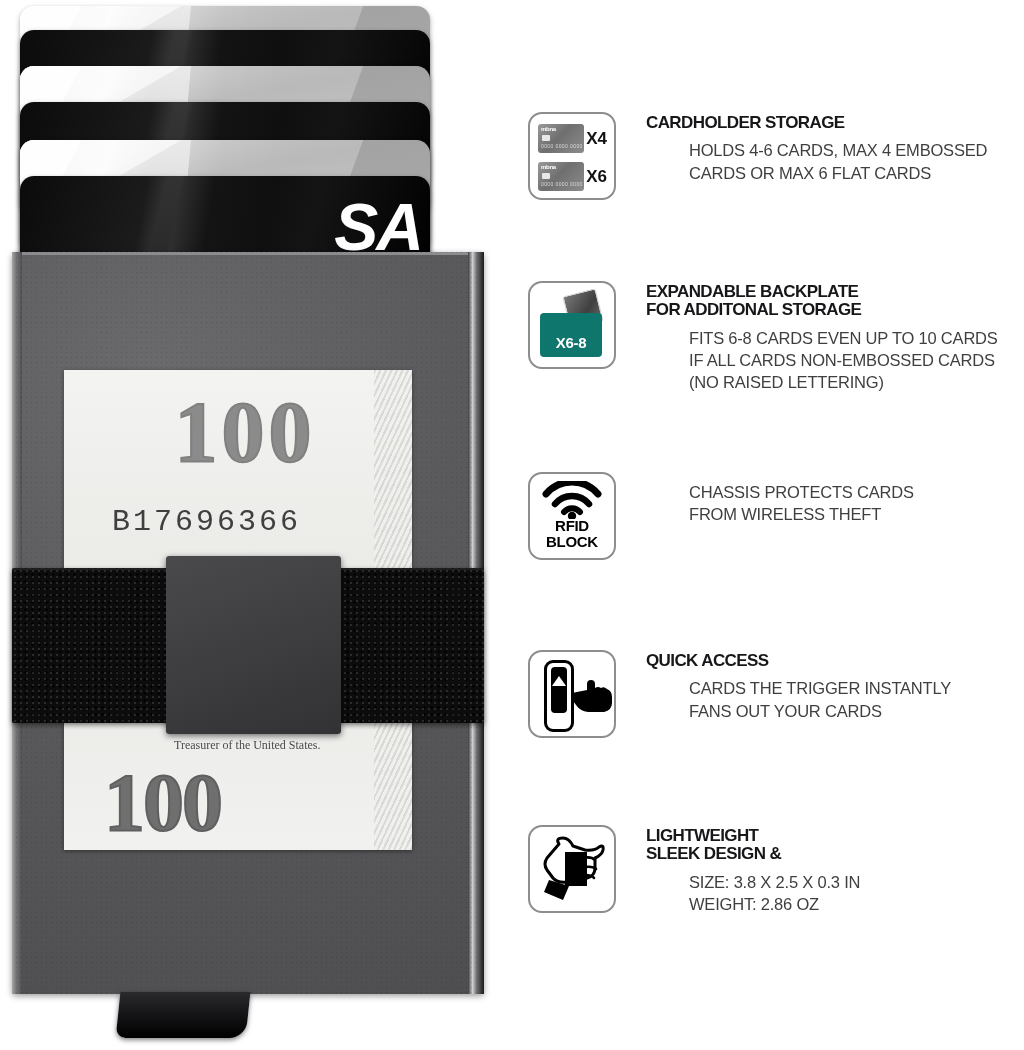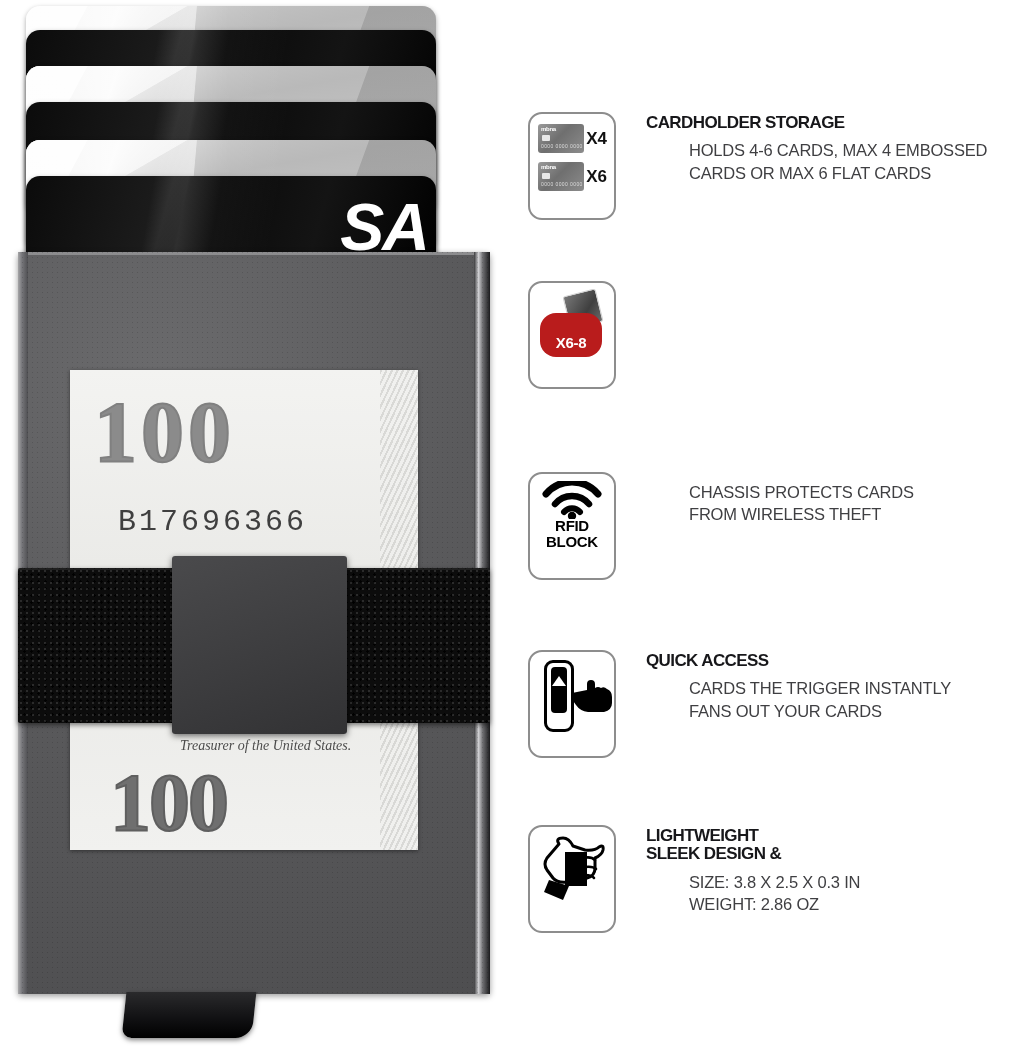--- a/index.html
+++ b/index.html
@@ -5,21 +5,21 @@
   * { margin:0; padding:0; box-sizing:border-box; }
   html,body { width:1024px; height:1050px; background:#ffffff; }
   body {
     font-family:"Liberation Sans", sans-serif;
     position:relative;
     overflow:hidden;
   }
 
   
   #product-photo{
-    position:absolute; left:12px; top:0; width:500px; height:936px;
+    position:absolute; left:6px; top:0; width:500px; height:936px;text-align:center;
   }
 
   
   .card{
     position:absolute;
     width:410px; height:185px;
     border-radius:14px;
     left:14px;
     box-shadow:0 2px 5px rgba(0,0,0,.35);
     overflow:hidden;
@@ -114,21 +114,21 @@
     font-family:"Liberation Mono", monospace;
     font-size:30px; letter-spacing:3px; color:#3f3f3f; white-space:nowrap;
   }
   #note-seal{
     position:absolute; left:128px; top:185px; width:120px; height:120px;
     border-radius:50%;
     background:radial-gradient(circle, rgba(150,150,150,.32) 0 58%, rgba(120,120,120,.45) 59% 66%, rgba(255,255,255,0) 67%);
   }
   #note-treasurer{
     position:absolute; left:110px; top:368px;
-    font-size:14px; font-style:italic; color:#4b4b4b; white-space:nowrap;
+    font-size:12px; color:#4b4b4b; white-space:nowrap;
   }
   #note-bottom-numerals{
     position:absolute; left:40px; top:392px;
     font-size:82px; font-weight:bold; letter-spacing:-2px; line-height:82px;
     color:#6f6f6f; -webkit-text-stroke:2px #5f5f5f; white-space:nowrap;
   }
   #note-edge-pattern{
     position:absolute; right:0; top:0; width:38px; height:100%;
     background:repeating-linear-gradient(115deg,#cfcfcc 0 2px, #f0f0ee 2px 5px);
     opacity:.7;
@@ -162,21 +162,21 @@
     box-shadow:0 2px 5px rgba(0,0,0,.5);
   }
 
   
   #feature-list{
     position:absolute; left:500px; top:0; width:524px; height:1050px;
   }
   .feature{ position:absolute; left:0; width:524px; display:flex; }
 
   .icon-box{
-    width:88px; height:108px; flex:0 0 88px;
+    width:88px; height:88px; flex:0 0 88px;
     border:2px solid #8d8d8d; border-radius:14px;
     background:#fff; position:relative;
     margin-left:28px;
   }
   .feature-text{ margin-left:30px; padding-top:2px; }
   .feature-title{
     font-size:17px; font-weight:bold; color:#17171a;
     letter-spacing:-.6px; line-height:1.08; white-space:nowrap;
   }
   .feature-desc{
@@ -202,21 +202,21 @@
   .mini-card .mc-digits{
     position:absolute; left:3px; bottom:4px; font-size:5px; color:#dcdcdc;
     letter-spacing:.4px;
   }
   .mult-label{
     position:absolute; right:7px; font-size:17px; font-weight:bold; color:#111;
   }
 
   .pocket{
     position:absolute; left:10px; top:30px; width:62px; height:44px;
-    background:#b91c1c; border-radius:16px; z-index:2;
+    background:#0f766e; border-radius:4px; z-index:2;
   }
   .pocket-label{
     position:absolute; left:0; right:0; bottom:6px; text-align:center;
     color:#fff; font-size:15px; font-weight:bold; letter-spacing:-.3px;
   }
   .pocket-card{
     position:absolute; left:36px; top:9px; width:34px; height:34px;
     background:linear-gradient(135deg,#787878 0%,#3f3f3f 60%,#6a6a6a 100%);
     border:1px solid #cfcfcf; border-radius:3px;
     transform:rotate(-14deg); z-index:1;
@@ -328,20 +328,29 @@
         <div>CARDS OR MAX 6 FLAT CARDS</div>
       </div>
     </div>
   </div>
 
   <div class="feature" style="top:281px;">
     <div class="icon-box">
       <div class="pocket-card"></div>
       <div class="pocket">
         <div class="pocket-label">X6-8</div>
+      </div>
+    </div>
+    <div class="feature-text">
+      <div class="feature-title">EXPANDABLE BACKPLATE</div>
+      <div class="feature-title">FOR ADDITONAL STORAGE</div>
+      <div class="feature-desc">
+        <div>FITS 6-8 CARDS EVEN UP TO 10 CARDS</div>
+        <div>IF ALL CARDS NON-EMBOSSED CARDS</div>
+        <div>(NO RAISED LETTERING)</div>
       </div>
     </div>
   </div>
 
   <div class="feature" style="top:472px;">
     <div class="icon-box">
       <div class="rfid-waves">
         <svg width="62" height="38" viewBox="0 0 62 38" aria-hidden="true">
           <path d="M5 13 A34 34 0 0 1 57 13" fill="none" stroke="#000" stroke-width="7" stroke-linecap="round"></path>
           <path d="M14 23 A22 22 0 0 1 48 23" fill="none" stroke="#000" stroke-width="6.5" stroke-linecap="round"></path>

